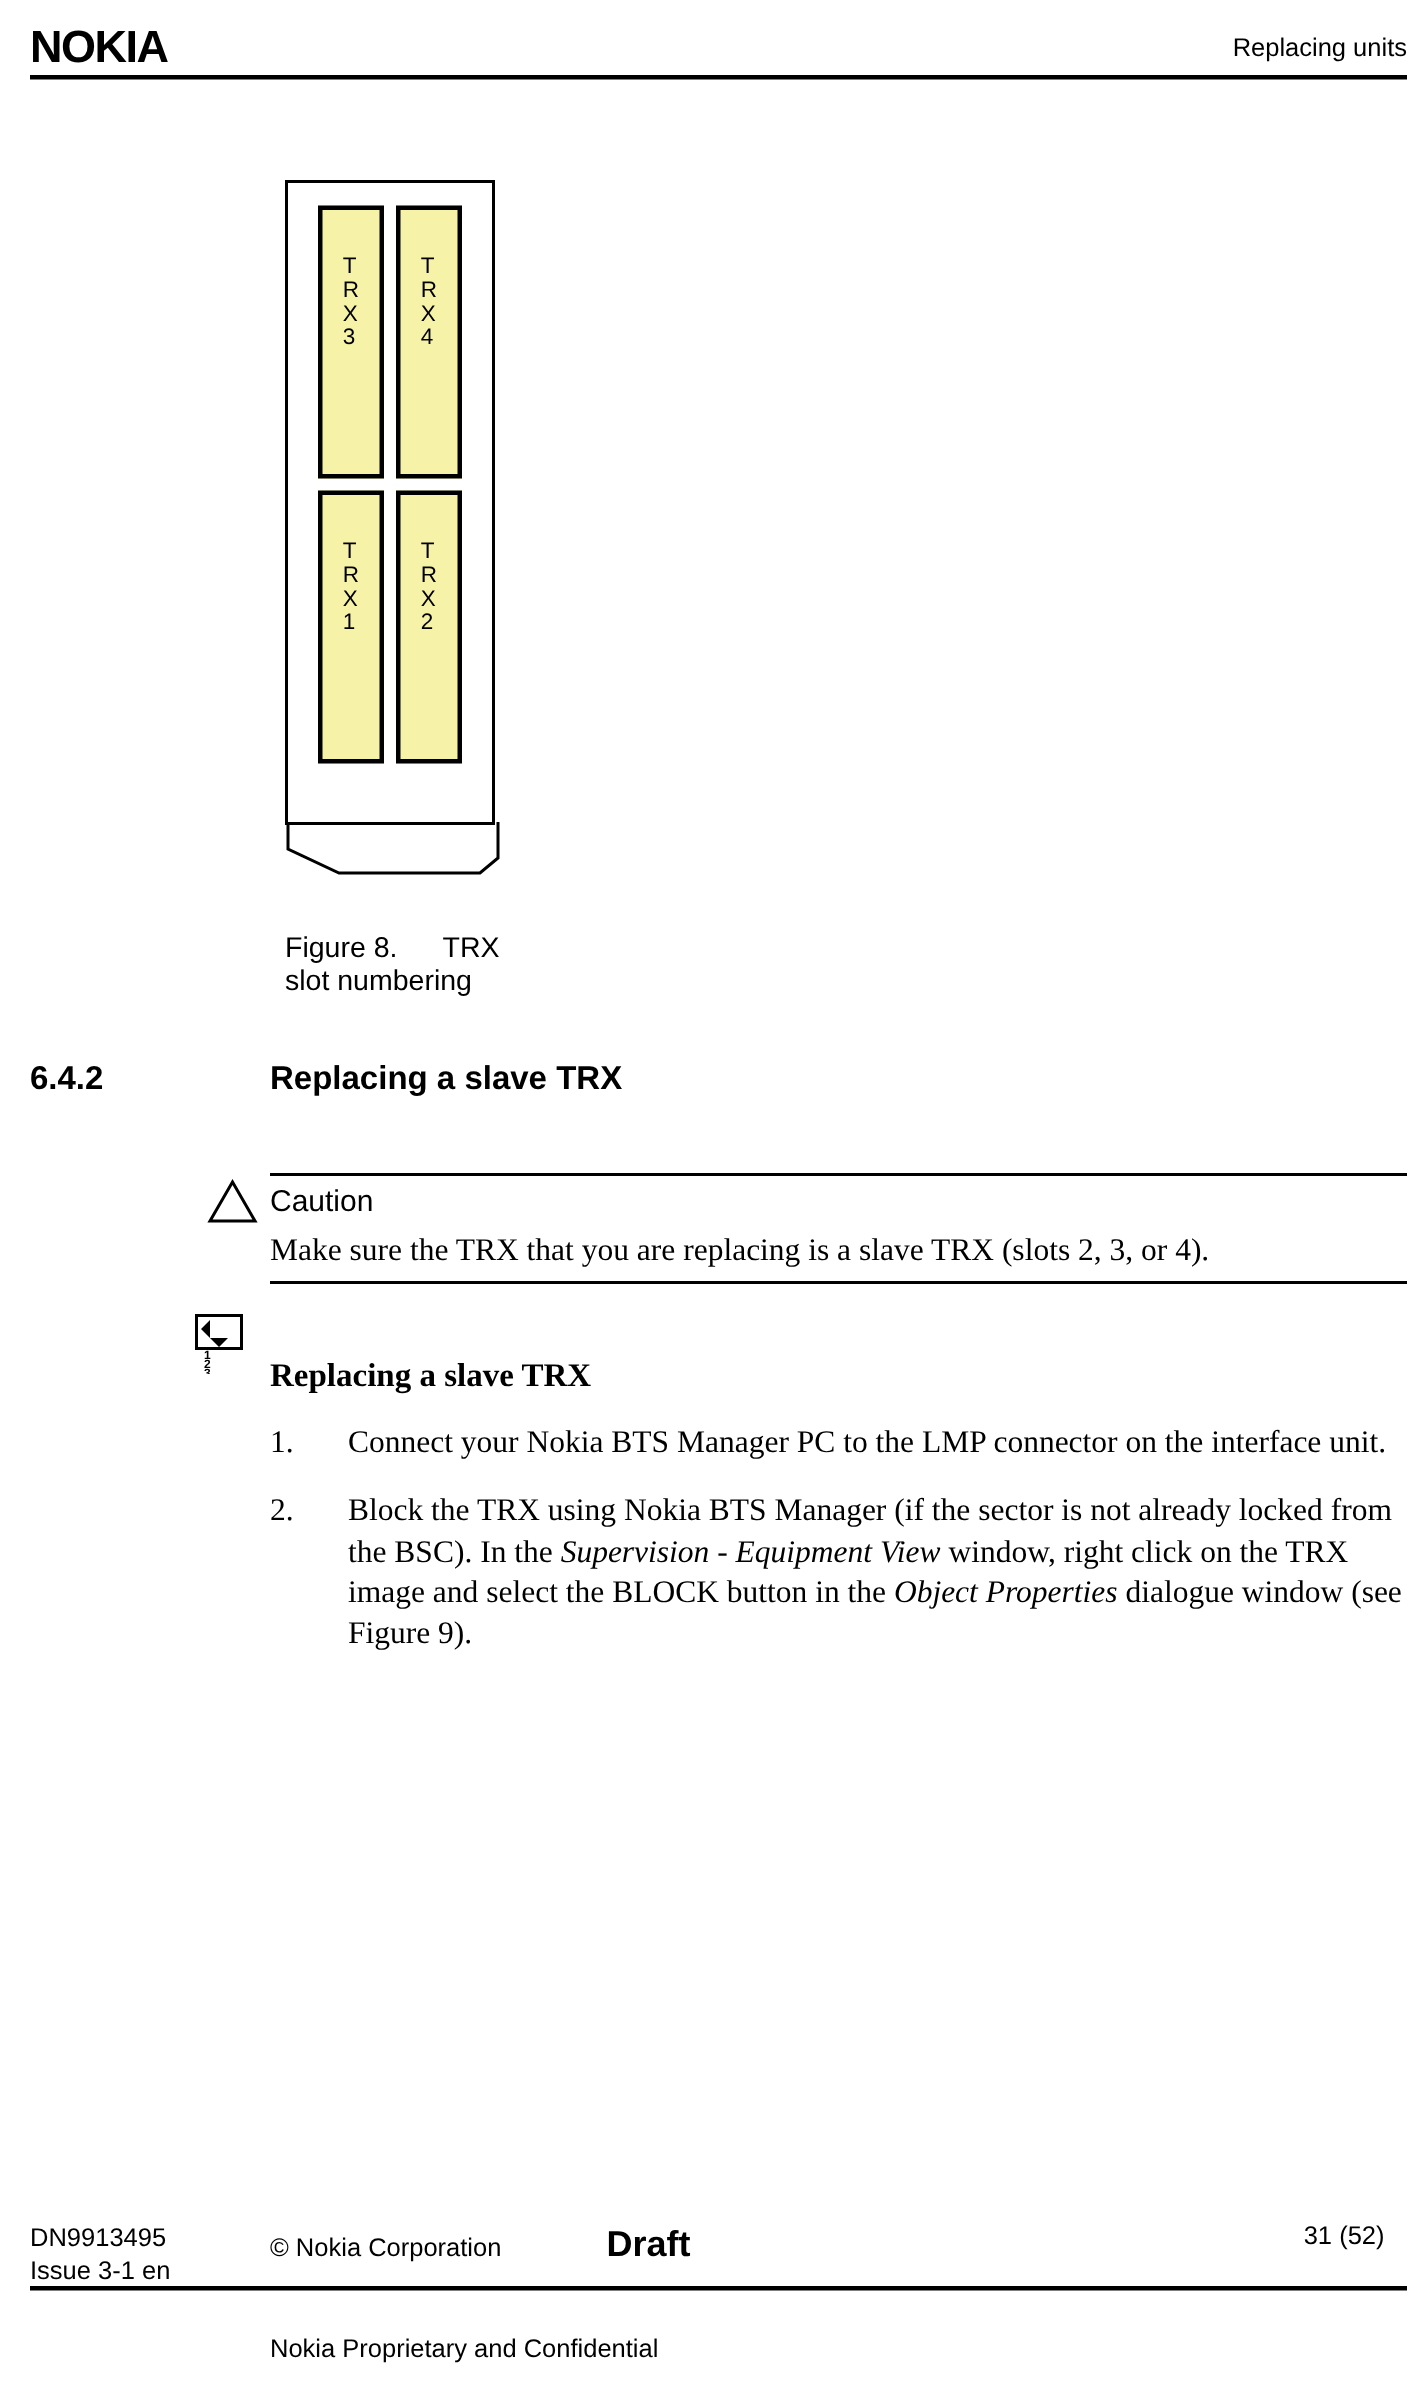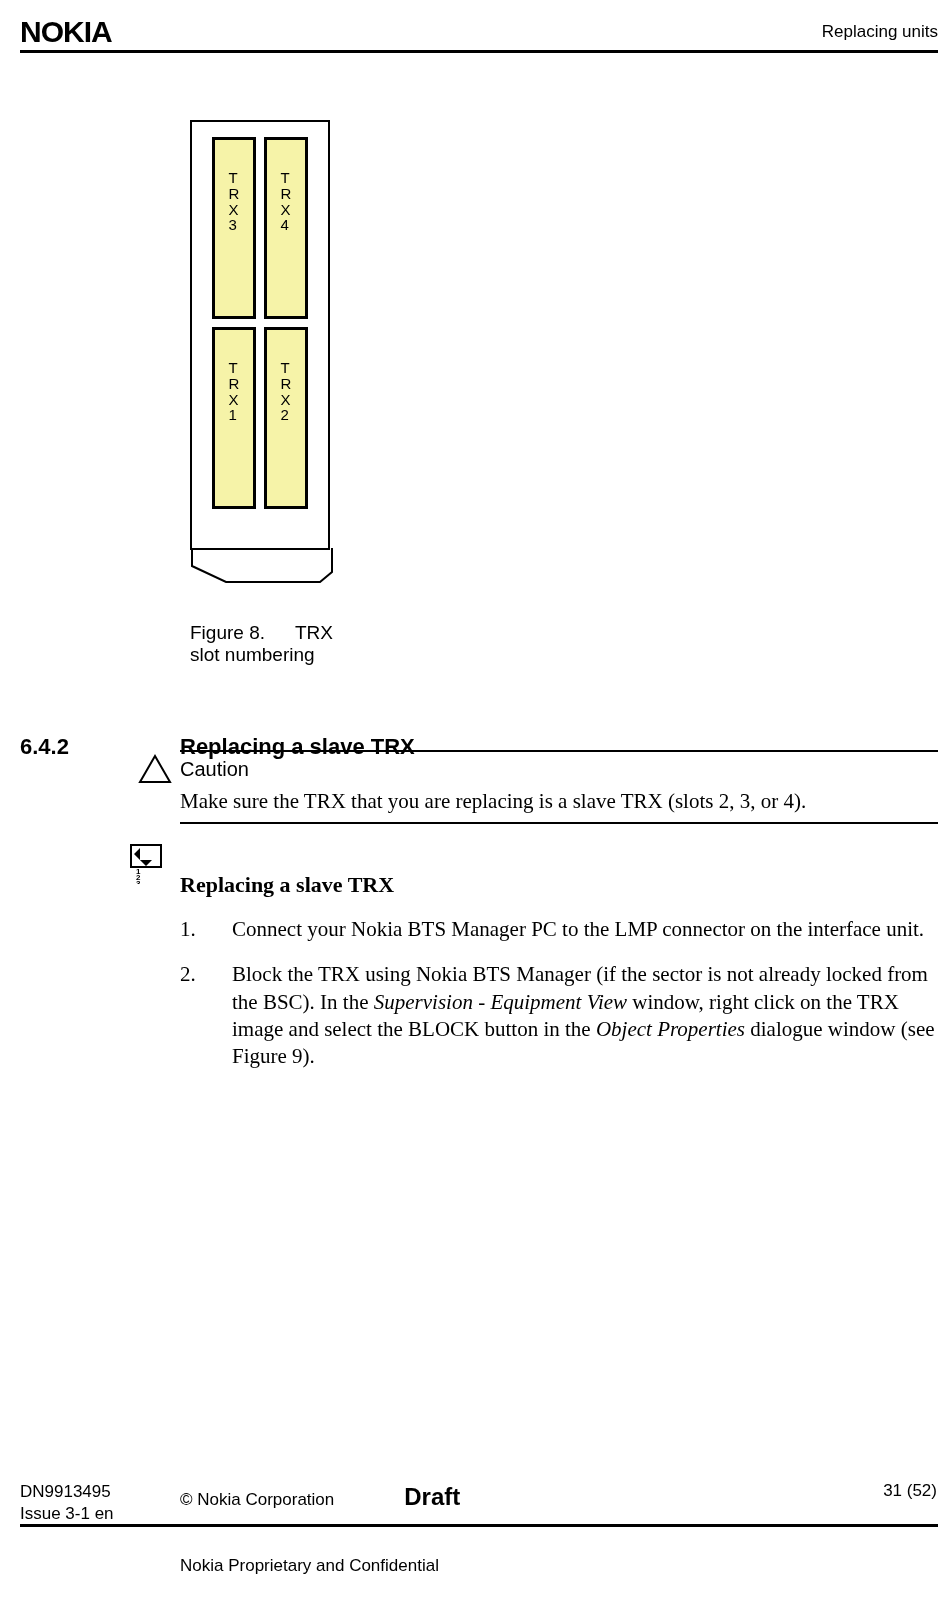--- a/index.html
+++ b/index.html
@@ -44,21 +44,21 @@
     position: absolute;
     bottom: 70px;
     left: 20px;
     right: 6px;
     border-top: 3px solid #000;
   }
   .footer {
     position: absolute;
     bottom: 20px;
     left: 20px;
-    right: 7px;
+    right: 21px;
     display: flex;
     align-items: flex-start;
     font-size: 17px;
   }
   .footer-left {
     width: 160px;
     line-height: 1.3;
   }
   .footer-center {
     flex: 1;
@@ -134,31 +134,31 @@
   }
   .chassis-foot svg { display:block; }
   .fig-caption {
     margin-top: 38px;
     font-size: 19px;
   }
   .fig-caption .gap { display:inline-block; width:30px; }
   
   .sec-row {
     position: absolute;
-    top: 734px;
+    top: 706px;
     left: 20px;
     right: 6px;
     display: flex;
     font-weight: 700;
     font-size: 22px;
   }
   .sec-num { width: 160px; }
   
   .caution {
-    margin-top: 84px;
+    margin-top: 116px;
     position: relative;
   }
   .caution-icon {
     position: absolute;
     left: -42px;
     top: 4px;
   }
   .caution-rule-top, .caution-rule-bot {
     border-top: 2px solid #000;
   }

